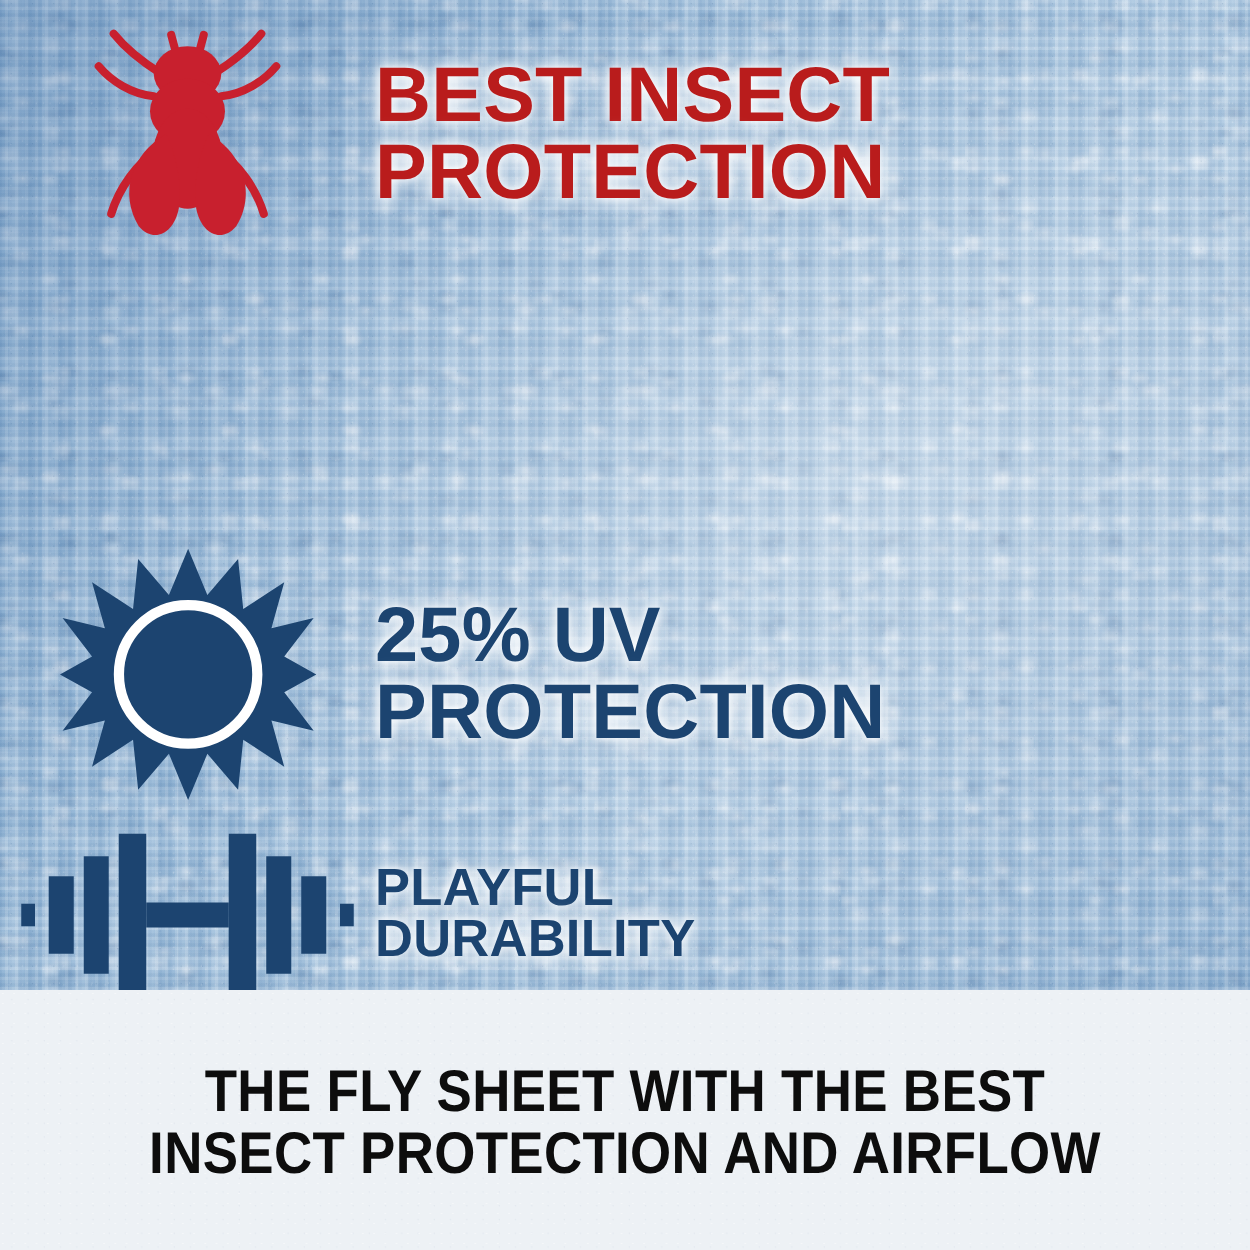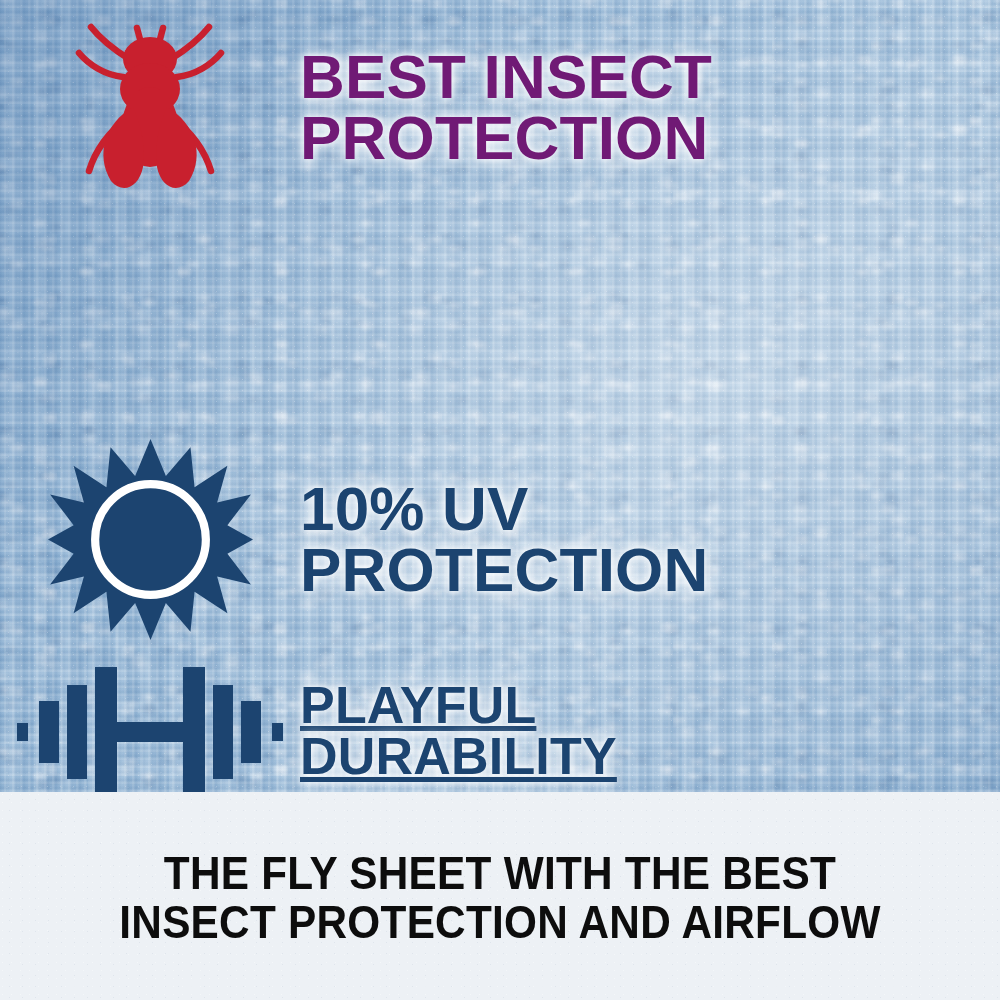--- a/index.html
+++ b/index.html
@@ -119,21 +119,21 @@
     justify-content: center;
   }
   .feature-text {
     font-weight: 700;
     letter-spacing: 0.2px;
     line-height: 0.97;
     white-space: pre-line;
     text-align: left;
   }
   .txt-red {
-    color: #701a75;
+    color: #b91c1c;
     text-shadow:
        0 0 7px rgba(255,255,255,0.95),
        0 0 14px rgba(255,255,255,0.85),
        0 0 22px rgba(255,255,255,0.6);
   }
   .txt-navy {
     color: #1c4470;
     text-shadow:
        0 0 7px rgba(255,255,255,0.95),
        0 0 14px rgba(255,255,255,0.85),
@@ -142,21 +142,21 @@
 
   
   #row-insect    { top:  10px; height: 195px; }
   #row-airflow   { top: 215px; height: 205px; }
   #row-uv        { top: 432px; height: 215px; }
   #row-durability{ top: 648px; height: 165px; }
 
   #row-insect    .feature-text { font-size: 62px; }
   #row-airflow   .feature-text { font-size: 62px; }
   #row-uv        .feature-text { font-size: 62px; }
-  #row-durability .feature-text { font-size: 52px; text-decoration: underline; }
+  #row-durability .feature-text { font-size: 42px; }
 
   
   .caption-band {
     position: absolute;
     left: 0; top: 792px;
     width: 1000px;
     height: 212px;
     background: #edf1f5;
     background-image:
       radial-gradient(circle 1.2px at 25% 35%, rgba(255,255,255,0.9), rgba(255,255,255,0) 60%),
@@ -235,21 +235,21 @@
 
           <polygon fill="#1c4470" points="
             100,2   115,38  139,10  143,49  175,28  165,64  198,56  175,86
             200,100 175,114 198,144 165,136 175,172 143,151 139,190 115,162
             100,198 85,162  61,190  57,151  25,172  35,136  2,144   25,114
             0,100   25,86   2,56    35,64   25,28   57,49   61,10   85,38"></polygon>
 
           <circle cx="100" cy="100" r="54" fill="#1c4470" stroke="#ffffff" stroke-width="8"></circle>
         </svg>
       </div>
-      <div class="feature-text txt-navy">10% UV
+      <div class="feature-text txt-navy">25% UV
 PROTECTION</div>
     </div>
 
     <div class="feature-row" id="row-durability">
       <div class="feature-icon">
         <svg width="270" height="140" viewBox="0 0 270 140">
           <g fill="#1c4470">
 
             <rect x="2" y="62" width="11" height="18"></rect>
             <rect x="24" y="40" width="20" height="62"></rect>

